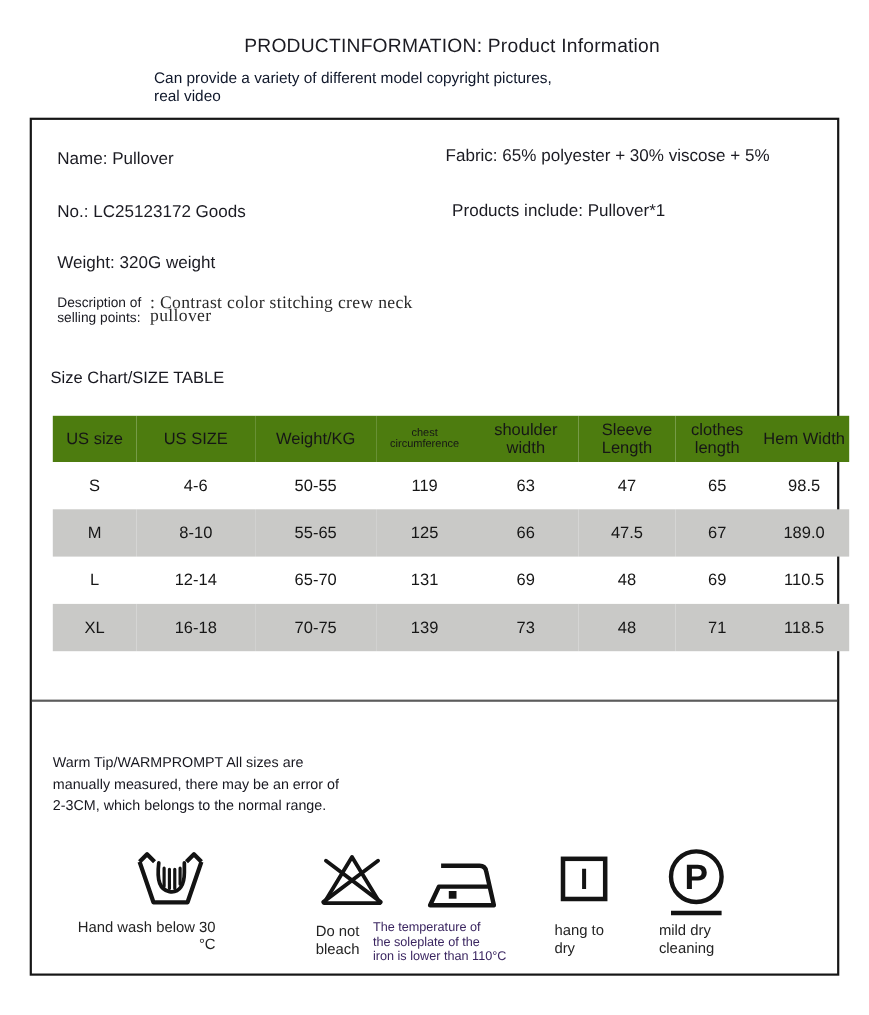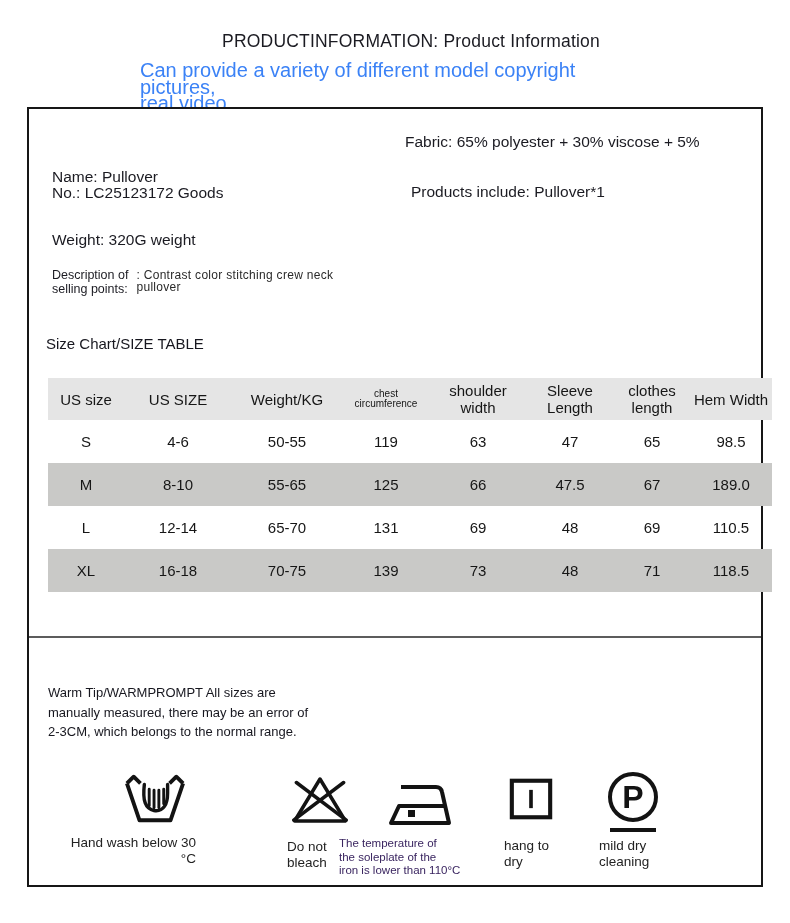--- a/index.html
+++ b/index.html
@@ -10,46 +10,46 @@
     color: #1b1b22;
     -webkit-font-smoothing: antialiased;
   }
   .page-title {
     position: absolute; top: 31px; left: 16px; width: 100%;
     text-align: center; font-size: 17.5px; font-weight: 500;
     letter-spacing: 0.2px; color: #1b1b22;
   }
   .subtitle {
     position: absolute; top: 62px; left: 140px; width: 460px;
-    font-size: 20px; line-height: 16.5px; color: #3b82f6;
+    font-size: 14px; line-height: 16.5px; color: #0f172a;
   }
   .panel {
     position: absolute; left: 27px; top: 107px;
     width: 736px; height: 780px; box-sizing: border-box;
     border: 2px solid #161616; background: #ffffff;
   }
   .info-line { position: absolute; font-size: 15.5px; line-height: 19px; color: #1b1b22; }
-  .pos-name     { left: 23px;  top: 26px; margin-top: 32px;  }
+  .pos-name     { left: 23px;  top: 26px;  }
   .pos-number   { left: 23px;  top: 74px;  }
   .pos-weight   { left: 23px;  top: 121px; }
   .pos-fabric   { left: 376px; top: 23px;  width: 320px; }
   .pos-includes { left: 382px; top: 73px;  }
   .desc-block { position: absolute; left: 23px; top: 159px; display: flex; gap: 8px; }
   .desc-label { font-size: 12.5px; line-height: 14px; color: #1b1b22; }
-  .desc-value { font-size: 12px; line-height: 11.5px; color: #2a2a2a; margin-top: 2px; letter-spacing: 0.3px; }
+  .desc-value { font-size: 16px; line-height: 11.5px; color: #2a2a2a; margin-top: 2px; letter-spacing: 0.3px; font-family: Liberation Serif, serif; }
   .size-chart-title { position: absolute; left: 17px; top: 226px; font-size: 15px; font-weight: 500; color: #17171f; }
   .size-table {
     position: absolute; left: 19px; top: 269px; width: 692px;
     border-collapse: collapse; table-layout: fixed;
   }
   .size-table th, .size-table td {
     text-align: center; vertical-align: middle;
     padding: 0 2px; color: #161616; font-weight: 400;
   }
-  .size-table th { height: 42px; font-size: 15px; line-height: 17px; background: #e5e5e5; }
+  .size-table th { height: 42px; font-size: 15px; line-height: 17px; background: #4d7c0f; }
   .size-table td { height: 43px; font-size: 15px; }
   .size-table tr.alt td { background: #c9c9c7; }
   .size-table .c1 { width: 72px; }
   .size-table .c2 { width: 104px; }
   .size-table .c3 { width: 106px; }
   .size-table .c4 { width: 84px; }
   .size-table .c5 { width: 92px; }
   .size-table .c6 { width: 84px; }
   .size-table .c7 { width: 72px; }
   .size-table .c8 { width: 78px; }

